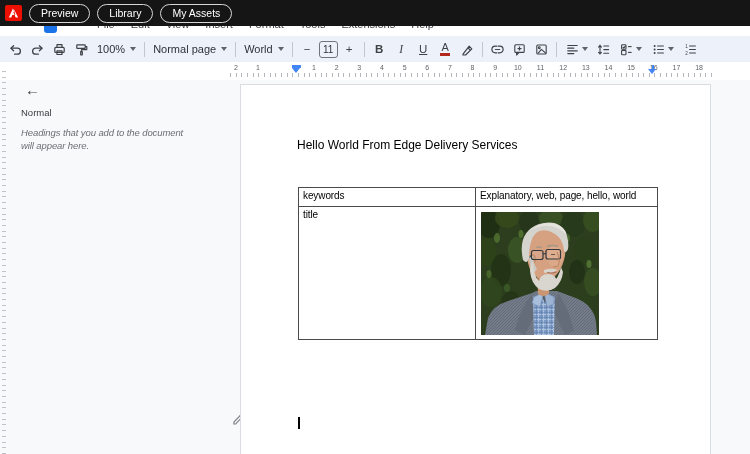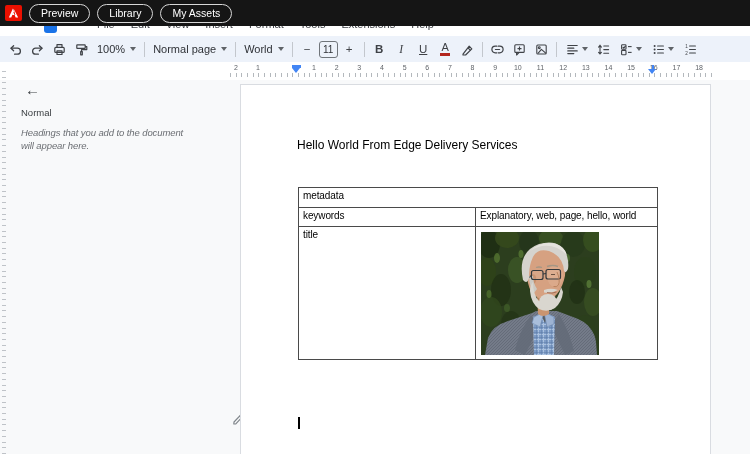--- a/index.html
+++ b/index.html
@@ -282,23 +282,20 @@
 
     <div class="page">
       <div class="doc-heading">Hello World From Edge Delivery Services</div>
 
       <table class="doc-table">
         <colgroup>
             <col style="width:177px">
             <col style="width:182px">
           </colgroup>
         <tbody>
-          <tr>
-            <td colspan="2" style="height:15px">metadata</td>
-          </tr>
           <tr>
             <td style="height:14px">keywords</td>
             <td>Explanatory, web, page, hello, world</td>
           </tr>
           <tr>
             <td>title</td>
             <td class="image-cell">
 
               <svg class="portrait" viewBox="0 0 118 123" preserveAspectRatio="none">
                 <defs>

